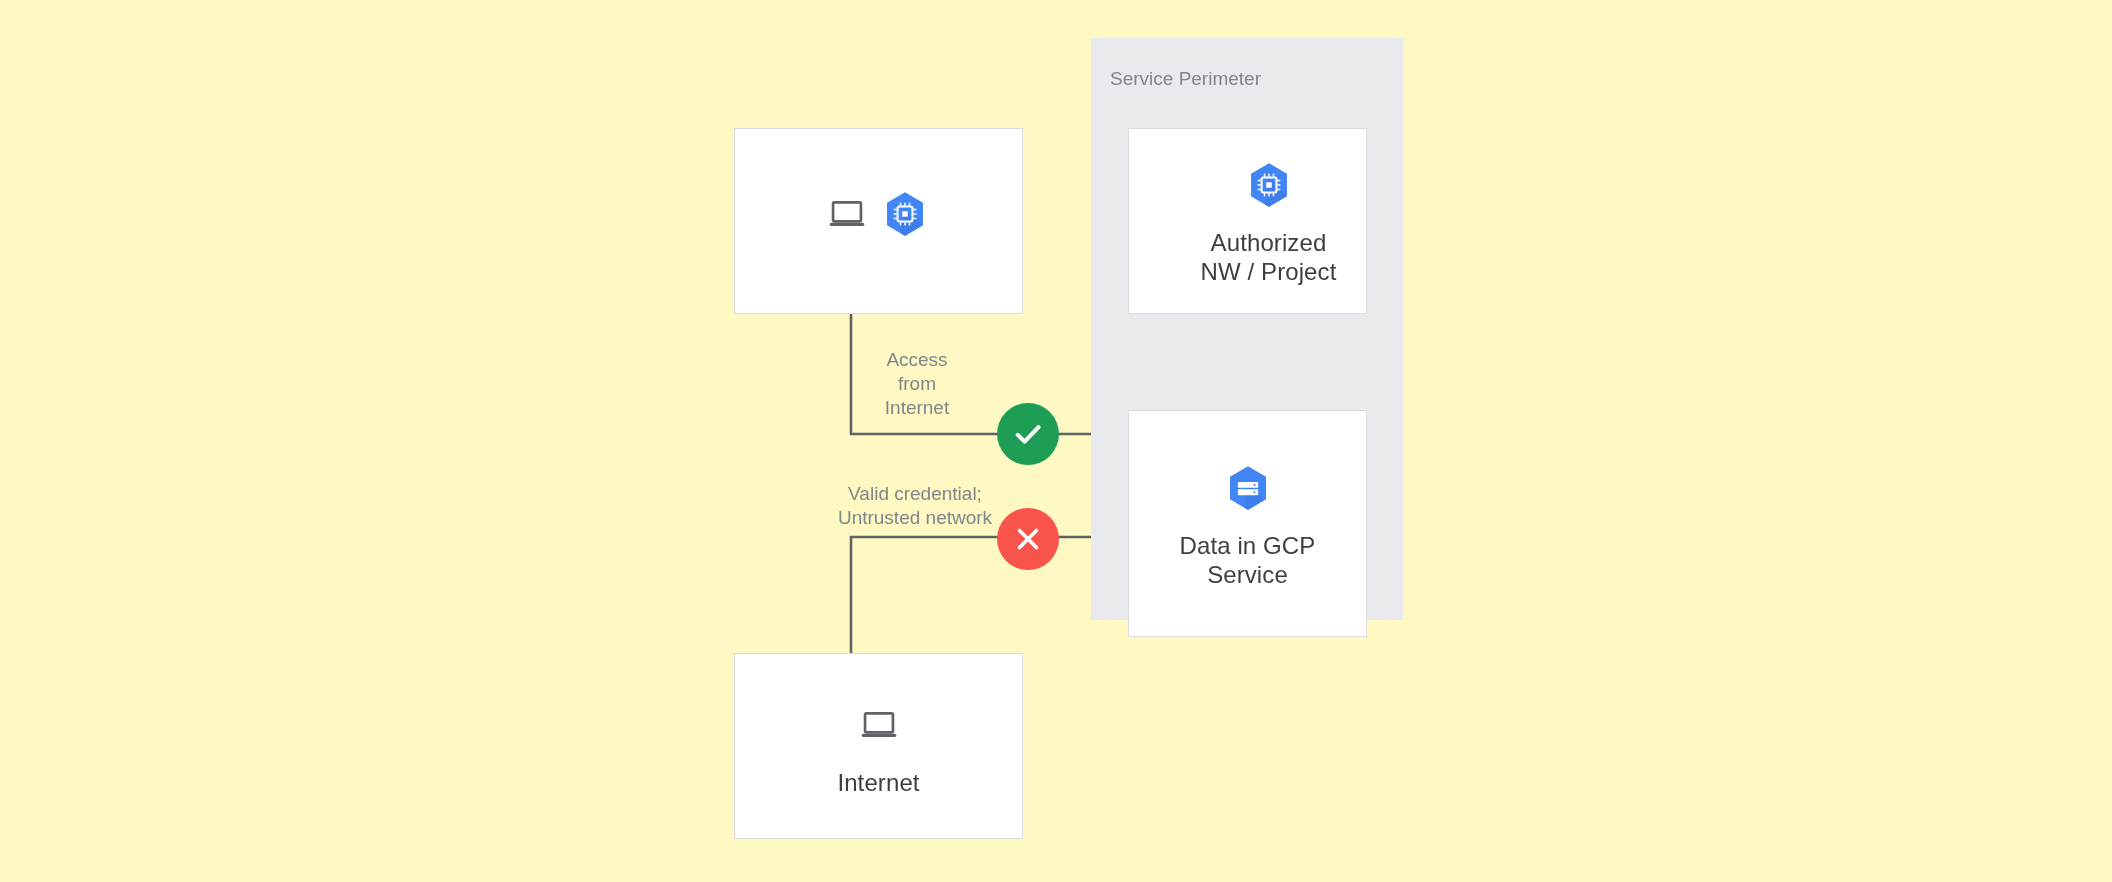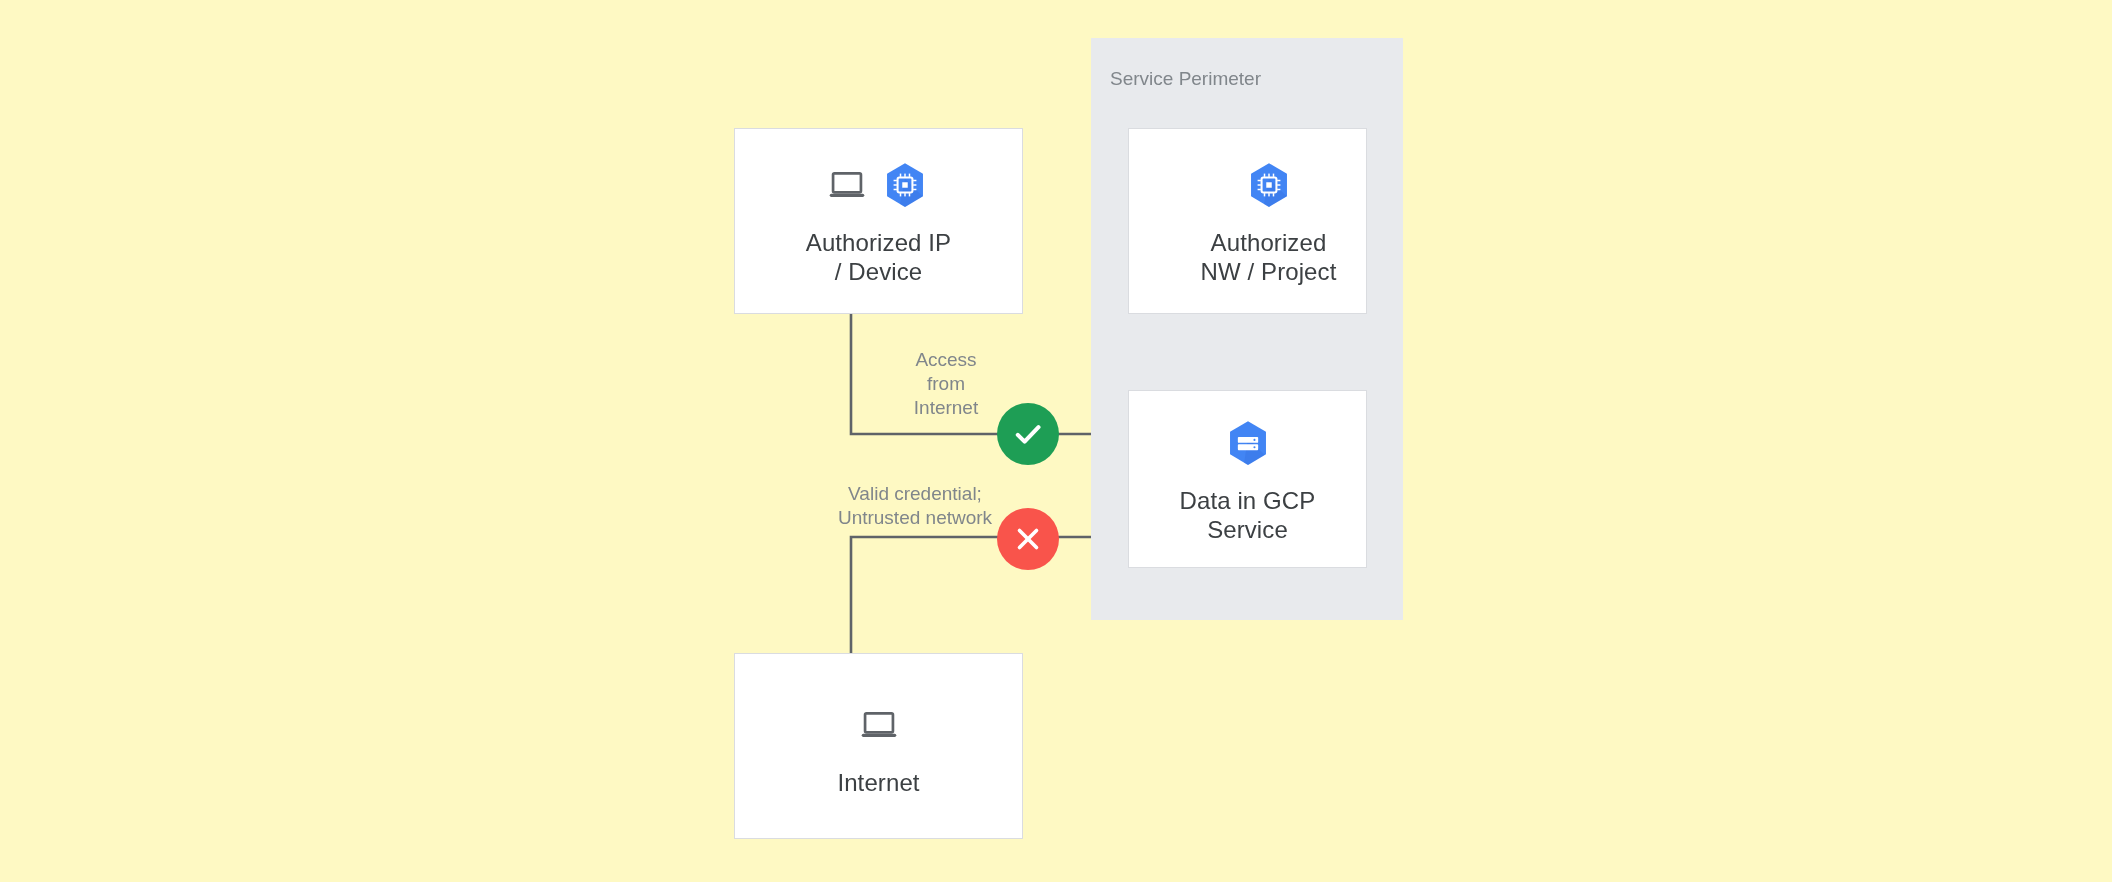--- a/index.html
+++ b/index.html
@@ -72,32 +72,32 @@
     line-height: 29px;
     color: #3c4043;
     text-align: center;
     white-space: pre-line;
     letter-spacing: 0.1px;
   }
   
   #node-authorized-ip   { left: 734px;  top: 128px; width: 289px; height: 186px; }
   #node-internet        { left: 734px;  top: 653px; width: 289px; height: 186px; }
   #node-authorized-nw   { left: 1128px; top: 128px; width: 239px; height: 186px; padding-left: 42px; }
-  #node-data-gcp        { left: 1128px; top: 390px; width: 239px; height: 178px; }
+  #node-data-gcp        { left: 1128px; top: 410px; width: 239px; height: 227px; }
 
   
   .edge-label {
     position: absolute;
     font-size: 19px;
     line-height: 24px;
     color: #80868b;
     text-align: center;
     white-space: pre-line;
   }
-  #label-access-from-internet { left: 852px; top: 348px; width: 130px; padding-left: 29px; }
+  #label-access-from-internet { left: 852px; top: 348px; width: 130px; }
   #label-valid-credential     { left: 790px; top: 482px; width: 250px; }
 
   
   .badge {
     position: absolute;
     width: 62px;
     height: 62px;
     border-radius: 50%;
     display: flex;
     align-items: center;
@@ -163,22 +163,20 @@
             <rect x="17.4" y="25.3" width="4.2" height="1.9"></rect>
             <rect x="17.4" y="31.05" width="4.2" height="1.9"></rect>
             <rect x="17.4" y="36.8" width="4.2" height="1.9"></rect>
             <rect x="42.4" y="25.3" width="4.2" height="1.9"></rect>
             <rect x="42.4" y="31.05" width="4.2" height="1.9"></rect>
             <rect x="42.4" y="36.8" width="4.2" height="1.9"></rect>
           </g>
         </svg>
       </span>
     </div>
-    <div class="node-label">Authorized IP
-/ Device</div>
   </div>
 
   <div class="node" id="node-authorized-nw">
     <div class="icons">
       <span>
         <svg class="icon-hex" viewBox="0 0 64 64" xmlns="http://www.w3.org/2000/svg">
           <defs>
             <clipPath id="hexclip2">
               <path d="M32 4 L55 17.5 L55 46.5 L32 60 L9 46.5 L9 17.5 Z"></path>
             </clipPath>

